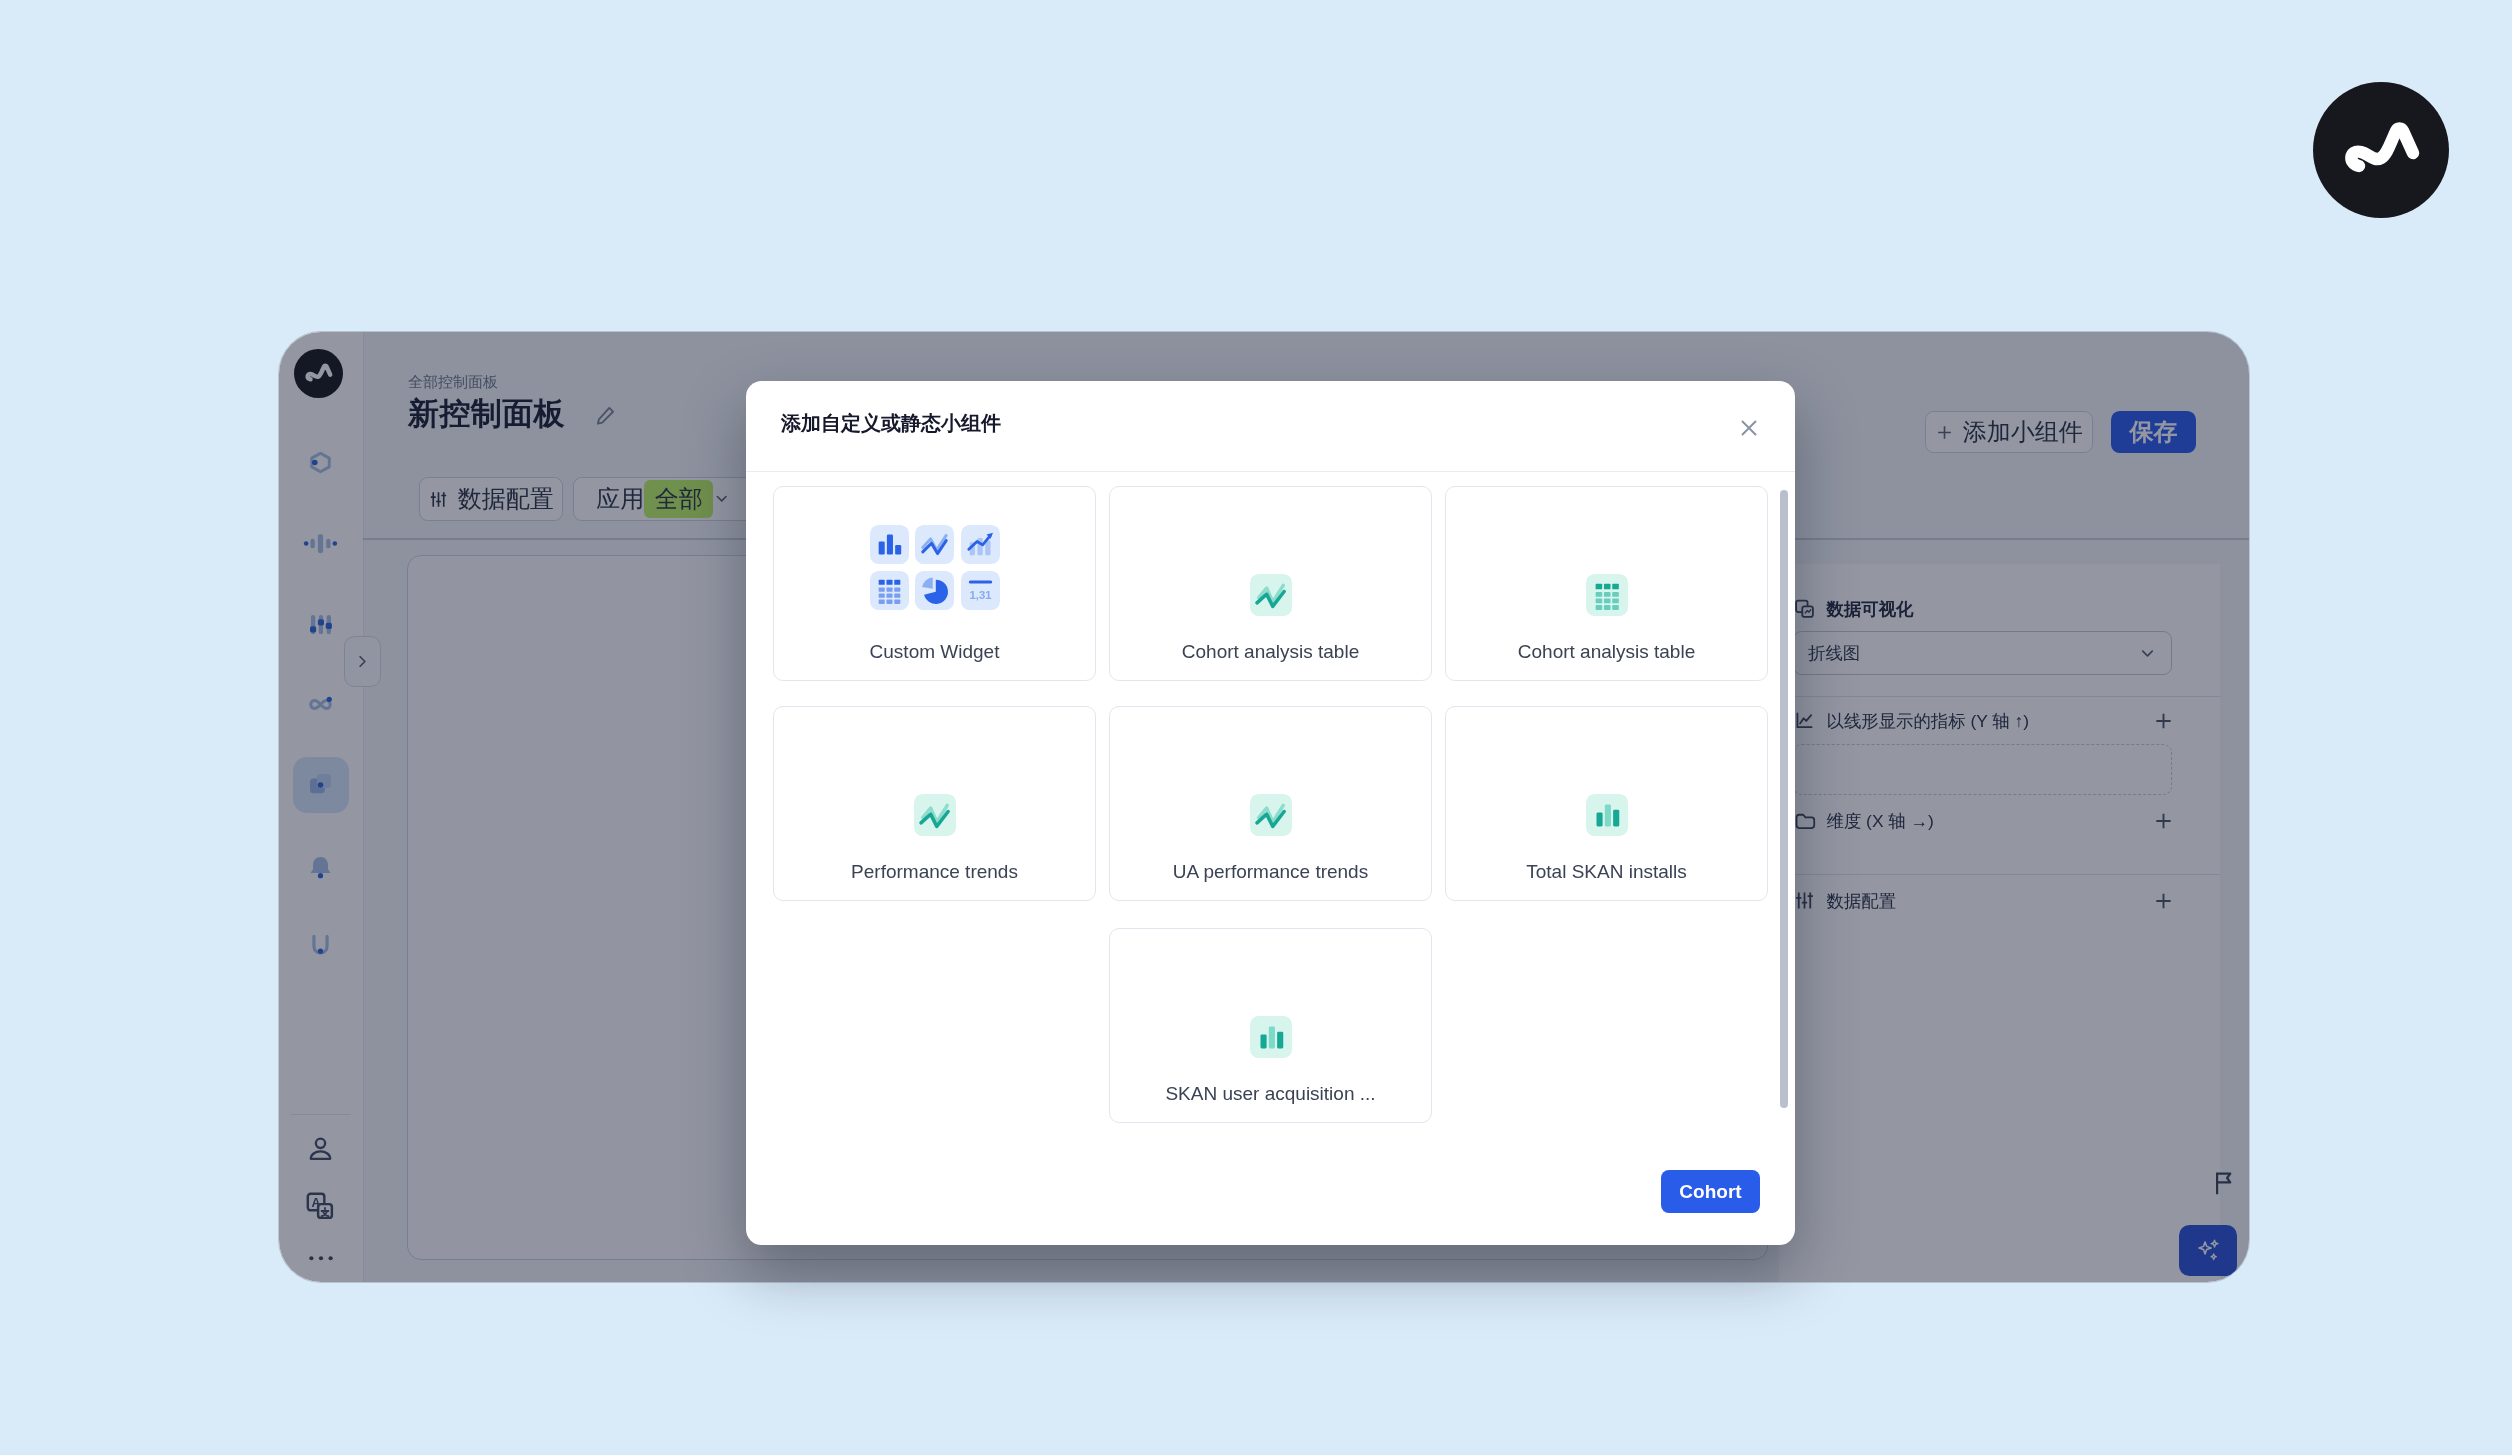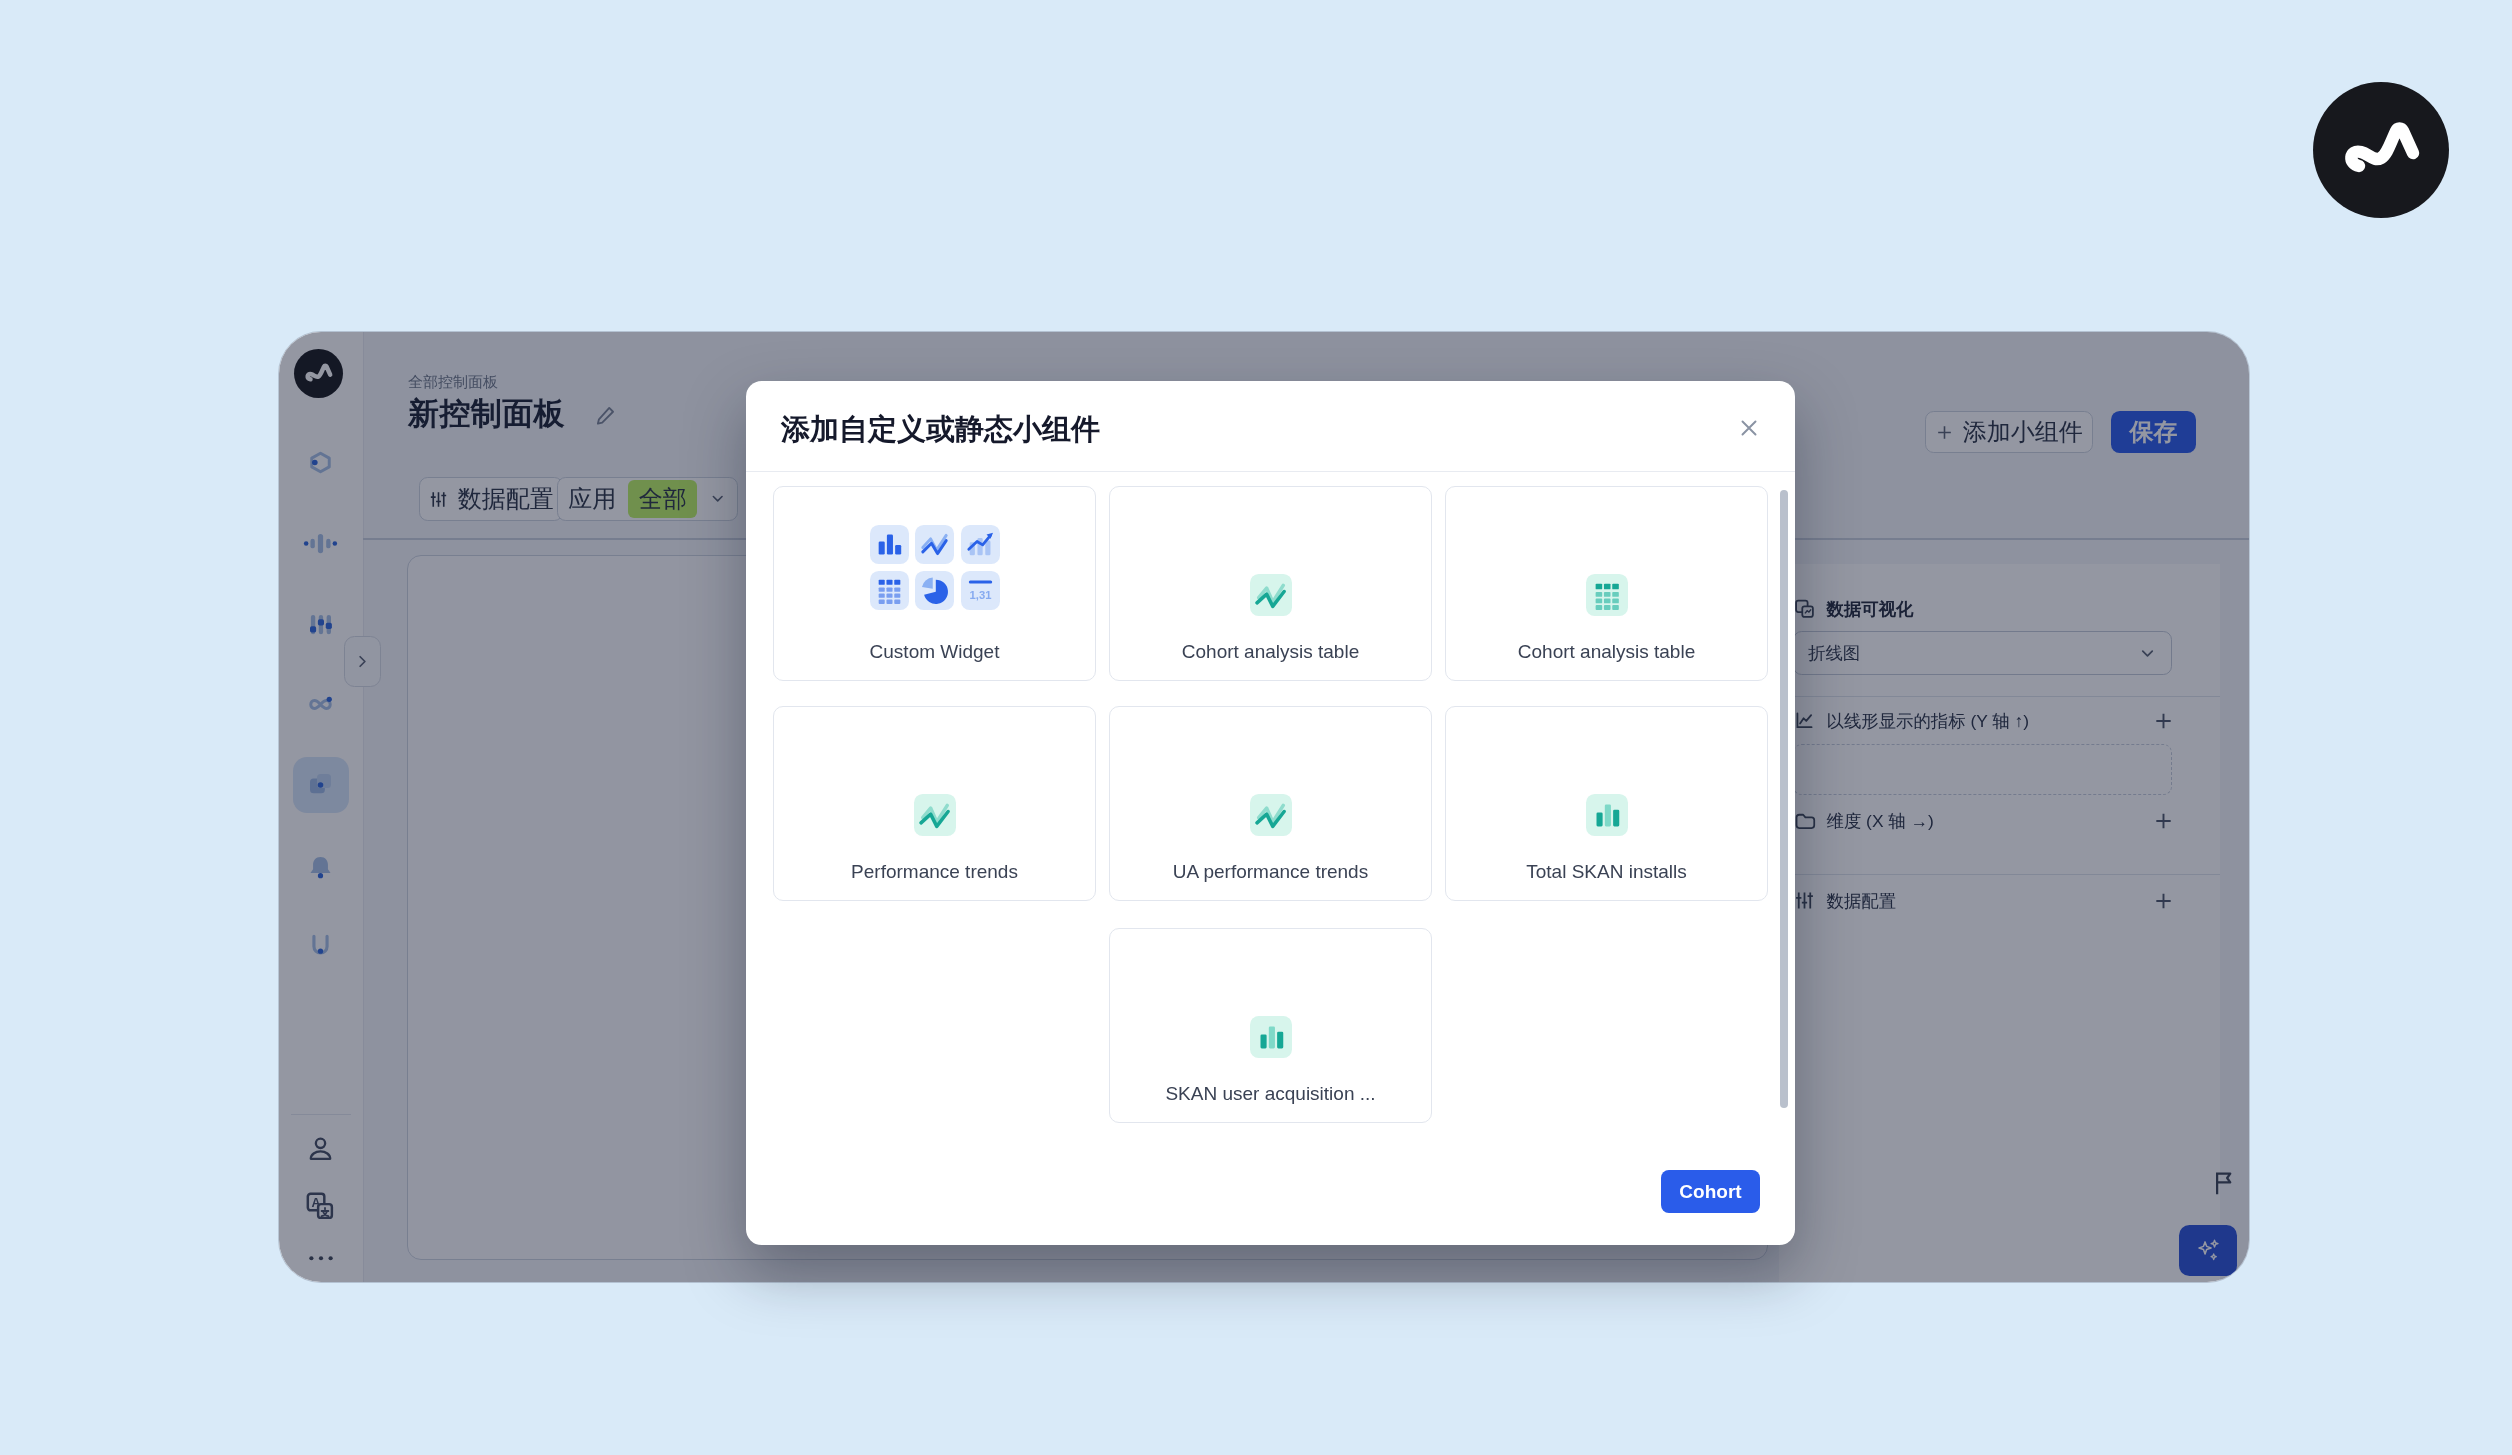--- a/index.html
+++ b/index.html
@@ -32,21 +32,21 @@
   .p-row{position:absolute;left:14px;width:382px;display:flex;align-items:center;gap:10.5px;color:#2b3447;font-size:17.4px;}
   .p-plus{position:absolute;right:0;top:50%;transform:translateY(-50%);}
   .p-divider{position:absolute;left:0;right:0;height:0.9px;background:#dfe4ec;}
   .p-select{position:absolute;left:14px;top:67px;width:379px;height:44px;border:1.3px solid #c3cbd8;border-radius:8.7px;display:flex;align-items:center;justify-content:space-between;padding:0 14px;box-sizing:border-box;font-size:17.4px;color:#333c4f;background:#fff;}
   .p-dashed{position:absolute;left:14px;top:180px;width:379px;height:51px;border:1.7px dashed #c5cdda;border-radius:8.7px;box-sizing:border-box;}
 
   .ai-btn{position:absolute;left:1900px;top:893px;width:58px;height:51px;border-radius:10.5px;background:#2a53d8;display:flex;align-items:center;justify-content:center;}
 
   
   .modal{position:absolute;left:746px;top:381px;width:1049px;height:864px;background:#fff;border-radius:15.7px;z-index:10;box-shadow:0 26px 61px rgba(15,23,42,.35);}
-  .modal-title{position:absolute;left:35px;top:29px;font-size:29px;font-weight:700;color:#15192b;}
+  .modal-title{position:absolute;left:35px;top:29px;font-size:20px;font-weight:700;color:#15192b;}
   .modal-hdr-line{position:absolute;left:0;right:0;top:90px;height:0.9px;background:#e8ebf1;}
   .card{position:absolute;width:323px;height:195px;border:1.3px solid #e2e6ee;border-radius:10px;background:#fff;box-sizing:border-box;}
   .card-label{position:absolute;left:0;right:0;top:154px;text-align:center;font-size:19px;font-weight:500;color:#3a4254;}
   .mini{position:absolute;width:39px;height:39px;border-radius:8.7px;background:#dce8fb;}
   .teal-ic{position:absolute;left:140px;top:87px;width:42px;height:42px;border-radius:8.7px;background:#d7f5ec;}
   .scrollbar{position:absolute;left:1034px;top:109px;width:7.9px;height:618px;border-radius:3.9px;background:#b9c0cc;}
   .close-btn{position:absolute;left:915px;top:789px;width:99px;height:43px;border-radius:7.9px;background:#2a5cea;color:#fff;font-size:19px;font-weight:700;display:flex;align-items:center;justify-content:center;border:none;}
   .x-btn{position:absolute;left:989px;top:33px;width:28px;height:28px;display:flex;align-items:center;justify-content:center;}
 
   
@@ -167,21 +167,21 @@
     </div>
 
     <div class="btn abs" style="left:140px;top:145px;width:144px;height:44px">
       <svg width="21" height="21" viewBox="0 0 26 26">
         <path d="M6.5 4 V22 M13 4 V22 M19.5 4 V22" stroke="#2c3547" stroke-width="2"></path>
         <path d="M3.5 10 H9.5 M10 15.5 H16 M16.5 8 H22.5" stroke="#2c3547" stroke-width="2"></path>
       </svg>
       <span>数据配置</span>
     </div>
 
-    <div class="btn abs" style="left:278px;top:145px;width:181px;height:44px;gap:12px">
+    <div class="btn abs" style="left:294px;top:145px;width:181px;height:44px;gap:0">
       <span>应用</span>
       <span class="pill">全部</span>
       <svg width="17.4" height="17.4" viewBox="0 0 24 24">
         <polyline points="6,9 12,15 18,9" stroke="#5a6374" stroke-width="2.2" fill="none" stroke-linecap="round" stroke-linejoin="round"></polyline>
       </svg>
     </div>
 
     <div class="btn abs" style="left:1646px;top:79px;width:168px;height:42px">
       <svg width="19" height="19" viewBox="0 0 24 24">
         <path d="M12 4 V20 M4 12 H20" stroke="#5a6374" stroke-width="2"></path>

